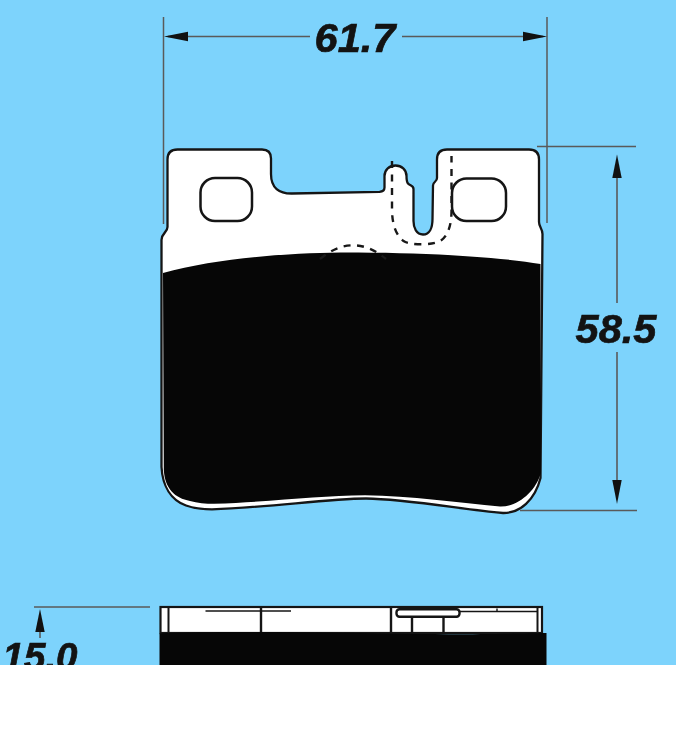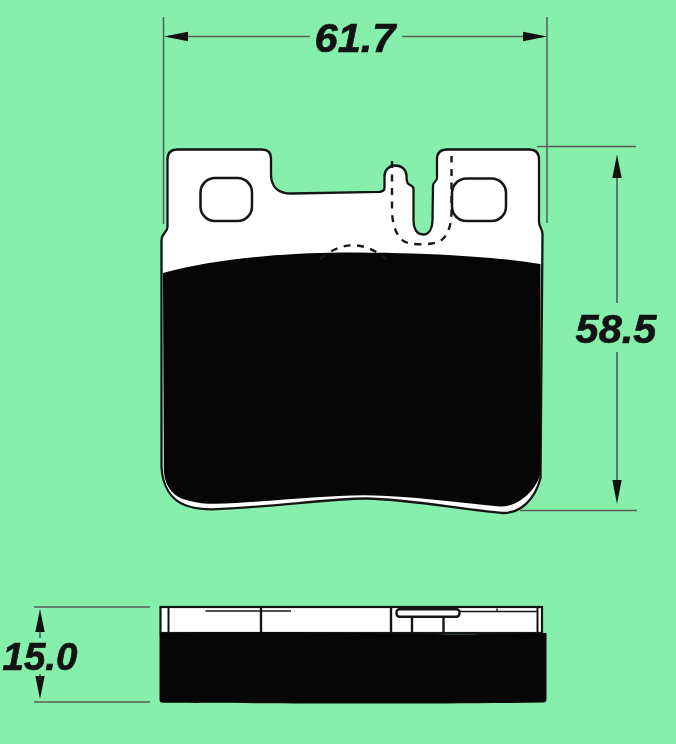--- a/index.html
+++ b/index.html
@@ -1,16 +1,16 @@
 <!DOCTYPE html>
 <html><head>
 <meta charset="utf-8">
 <style>
   html,body{margin:0;padding:0;background:#fff;}
-  #page{position:relative;width:676px;height:744px;background:#86efac;overflow:hidden;}
+  #page{position:relative;width:676px;height:665px;background:#7dd3fc;overflow:hidden;}
   svg{display:block;}
   text{font-family:"Liberation Sans",sans-serif;font-weight:bold;font-style:italic;fill:#131313;stroke:#131313;stroke-width:0.7;}
 </style>
 </head>
 <body>
 
 <div id="page">
 <svg width="676" height="744" viewBox="0 0 676 744" xmlns="http://www.w3.org/2000/svg">
 
   <path d="M163.5,17 V224" stroke="#5a5a5a" stroke-width="1.5" fill="none"></path>

